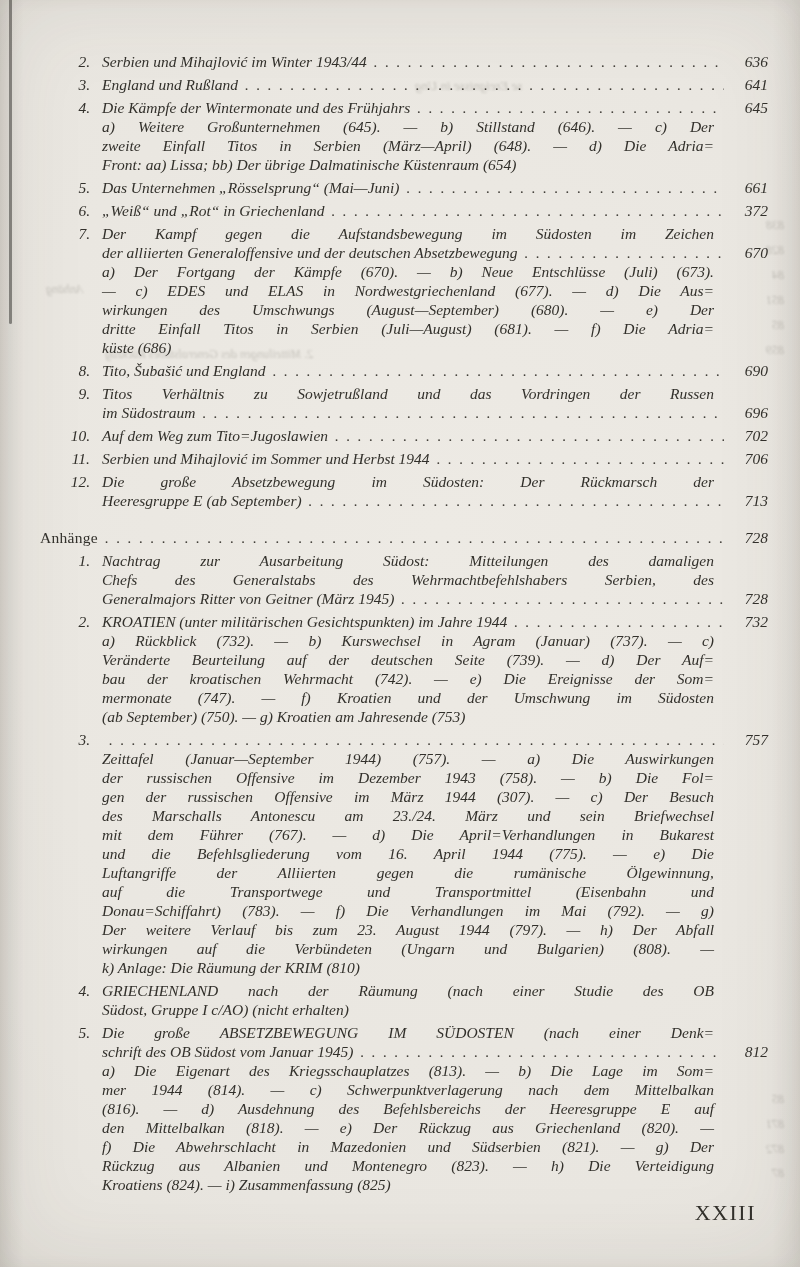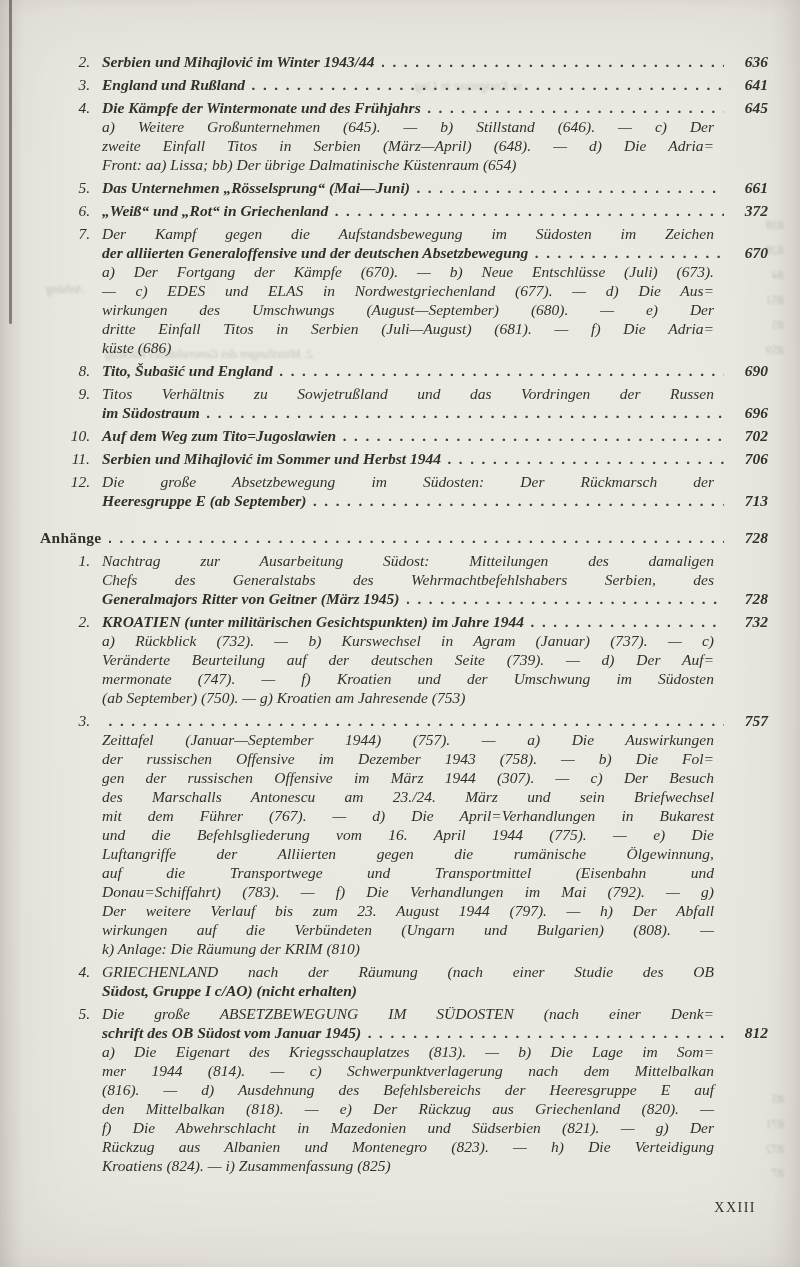--- a/index.html
+++ b/index.html
@@ -25,35 +25,35 @@
   .content{
     position:absolute;left:40px;top:52px;width:728px;
     color:#32302b;font-style:italic;font-size:15.5px;line-height:19px;
   }
   .entry{display:flex;margin-bottom:4px;}
   .entry.heading{margin-top:18px;}
   .num{flex:none;width:50px;padding-right:12px;text-align:right;}
   .body{flex:1;min-width:0;}
   .line,.sub{max-width:612px;}
   .j{text-align:justify;text-align-last:justify;}
-  .lastline{display:flex;align-items:flex-start;font-weight:bold;}
+  .lastline{display:flex;align-items:flex-start;}
   .t{flex:none;max-width:612px;}
   .heading .t{font-style:normal;letter-spacing:.3px;}
   .leader{
     flex:1;min-width:18px;overflow:hidden;white-space:nowrap;
     margin:0 8px 0 7px;color:#403d37;
   }
   .leader::after{
     content:"..........................................................................";
     letter-spacing:7.5px;
   }
   .pg{flex:none;width:36px;text-align:right;}
   .folio{
     position:absolute;top:1200px;right:44px;
-    font-style:normal;font-size:14px;color:#32302b;letter-spacing:1.5px;
+    font-style:normal;font-size:22px;color:#32302b;letter-spacing:1.5px;
   }
   .bleed-layer{position:absolute;inset:0;pointer-events:none;}
   .bleed{
     position:absolute;font-style:italic;font-size:12px;color:#6f6c63;
     opacity:.3;filter:blur(1.1px);transform:scaleX(-1);white-space:nowrap;
   }
 </style>
 </head>
 <body>
 
@@ -221,20 +221,21 @@
       <div class="entry">
         <div class="num">2.</div>
         <div class="body">
           <div class="lastline">
             <span class="t">KROATIEN (unter militärischen Gesichtspunkten) im Jahre 1944</span>
             <span class="leader"></span>
             <span class="pg">732</span>
           </div>
           <div class="sub j">a) Rückblick (732). — b) Kurswechsel in Agram (Januar) (737). — c)</div>
           <div class="sub j">Veränderte Beurteilung auf der deutschen Seite (739). — d) Der Auf=</div>
+          <div class="sub j">bau der kroatischen Wehrmacht (742). — e) Die Ereignisse der Som=</div>
           <div class="sub j">mermonate (747). — f) Kroatien und der Umschwung im Südosten</div>
           <div class="sub">(ab September) (750). — g) Kroatien am Jahresende (753)</div>
         </div>
       </div>
       <div class="entry">
         <div class="num">3.</div>
         <div class="body">
           <div class="lastline">
             <span class="leader"></span>
             <span class="pg">757</span>

